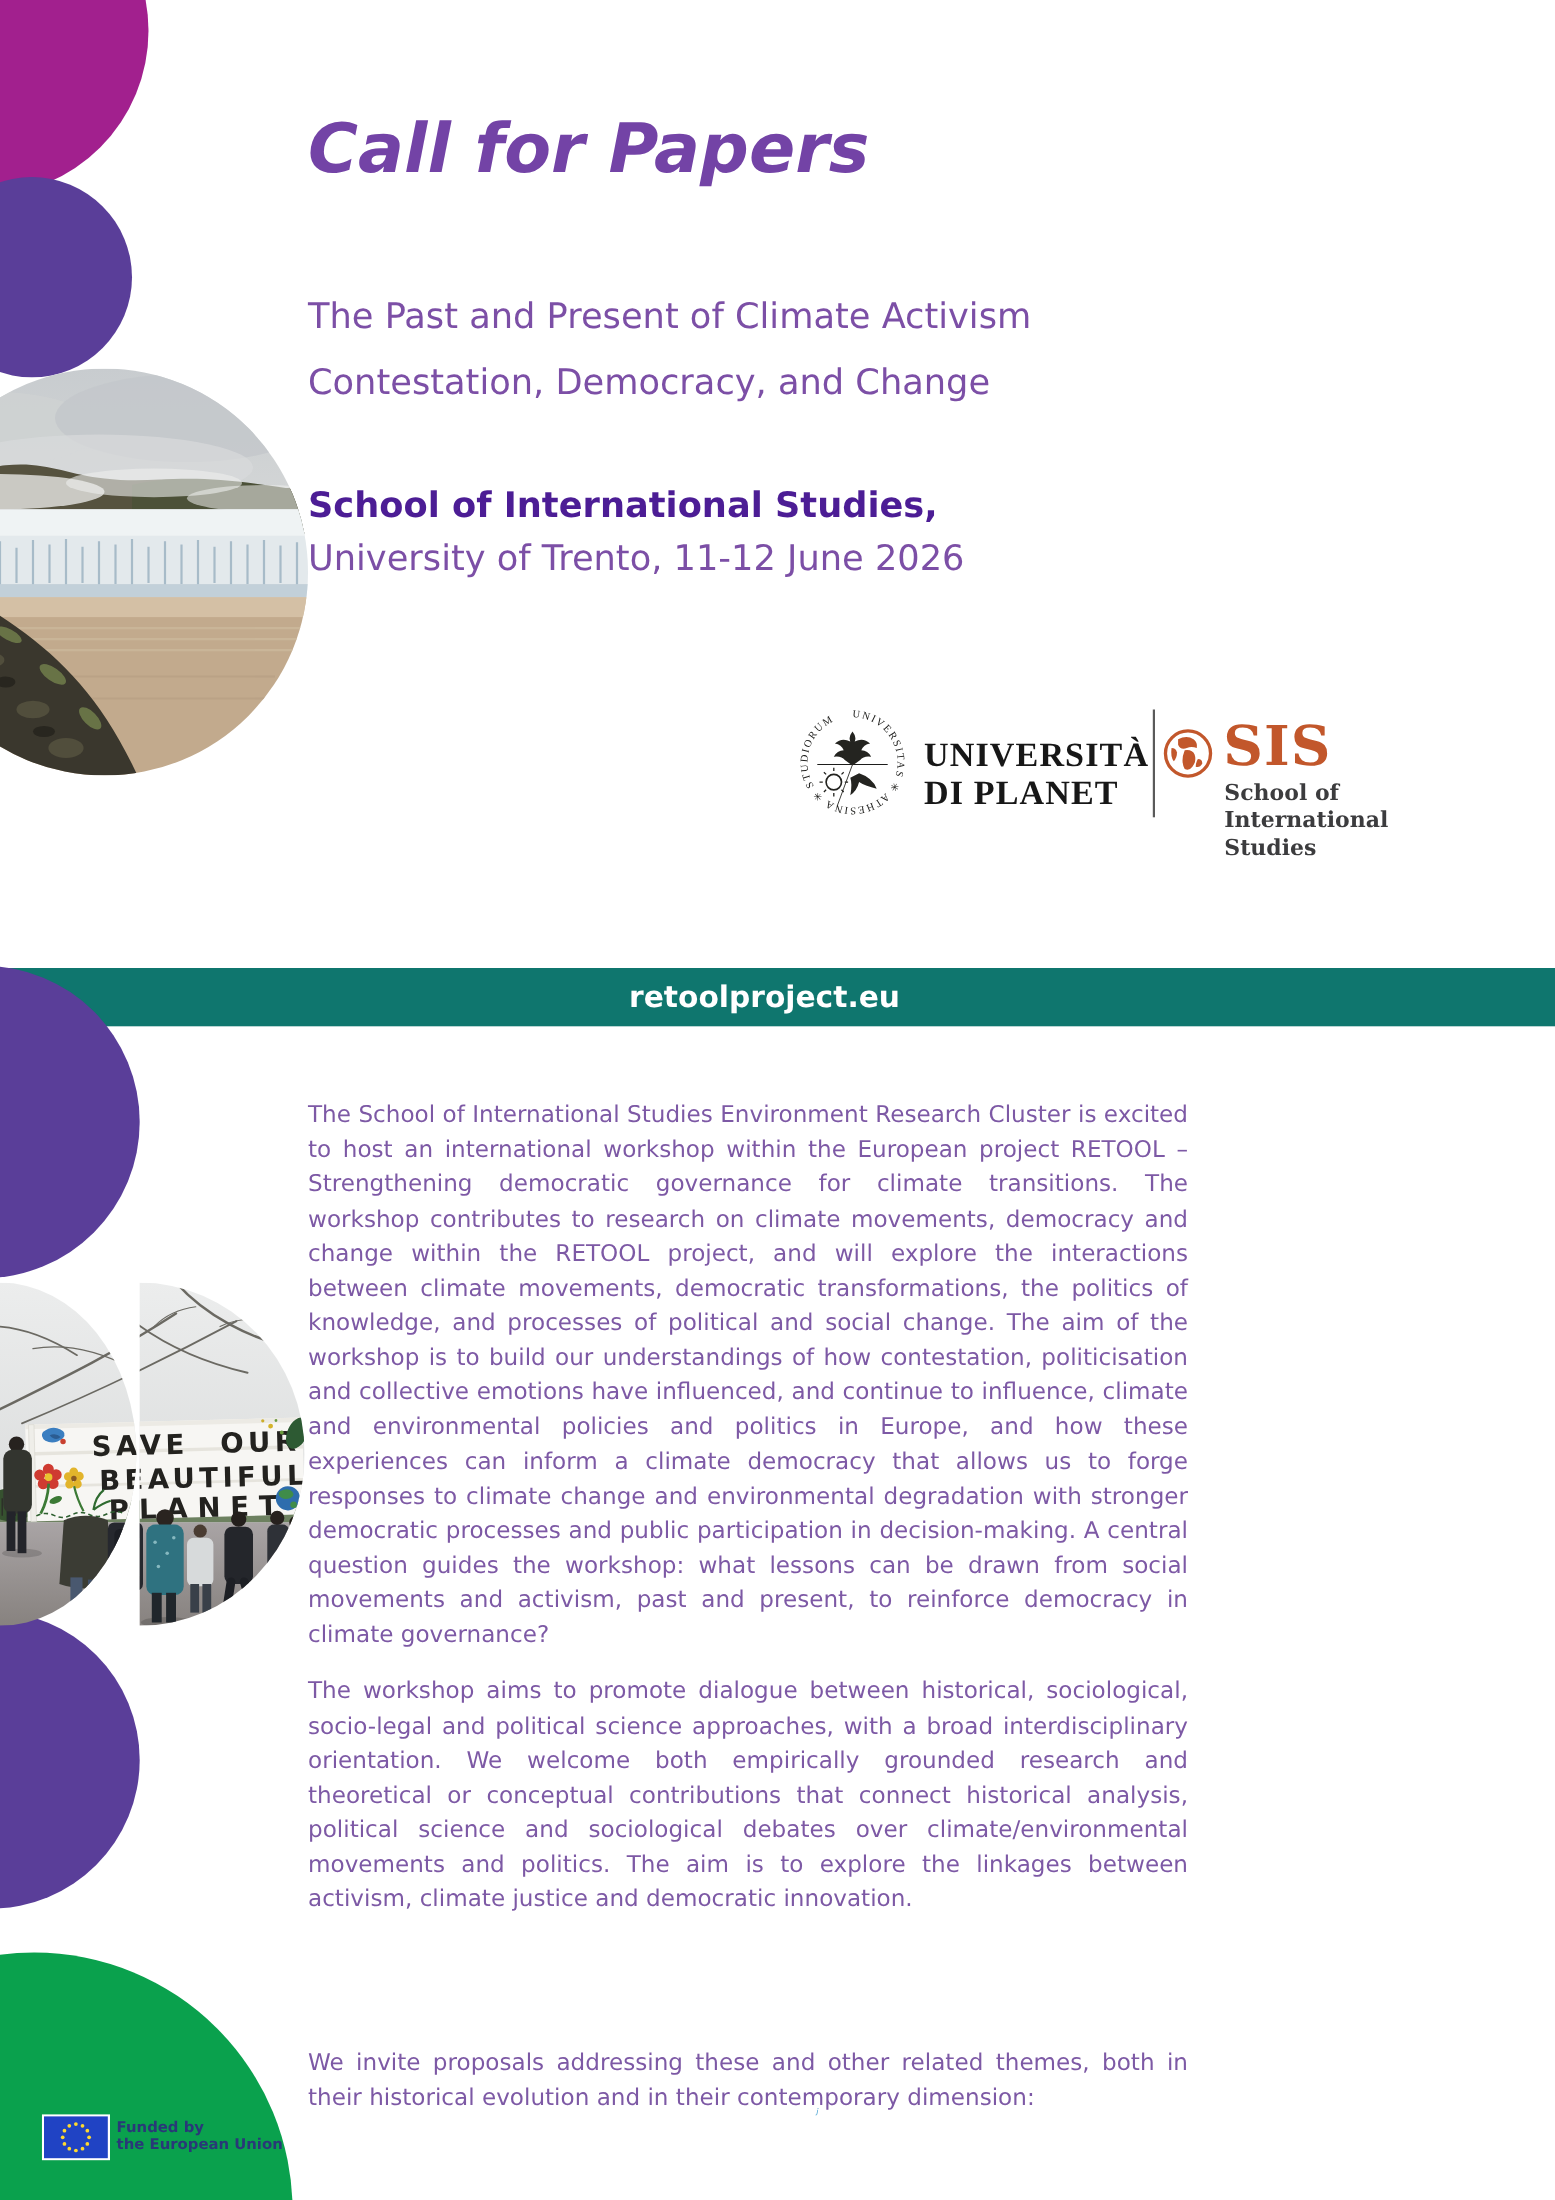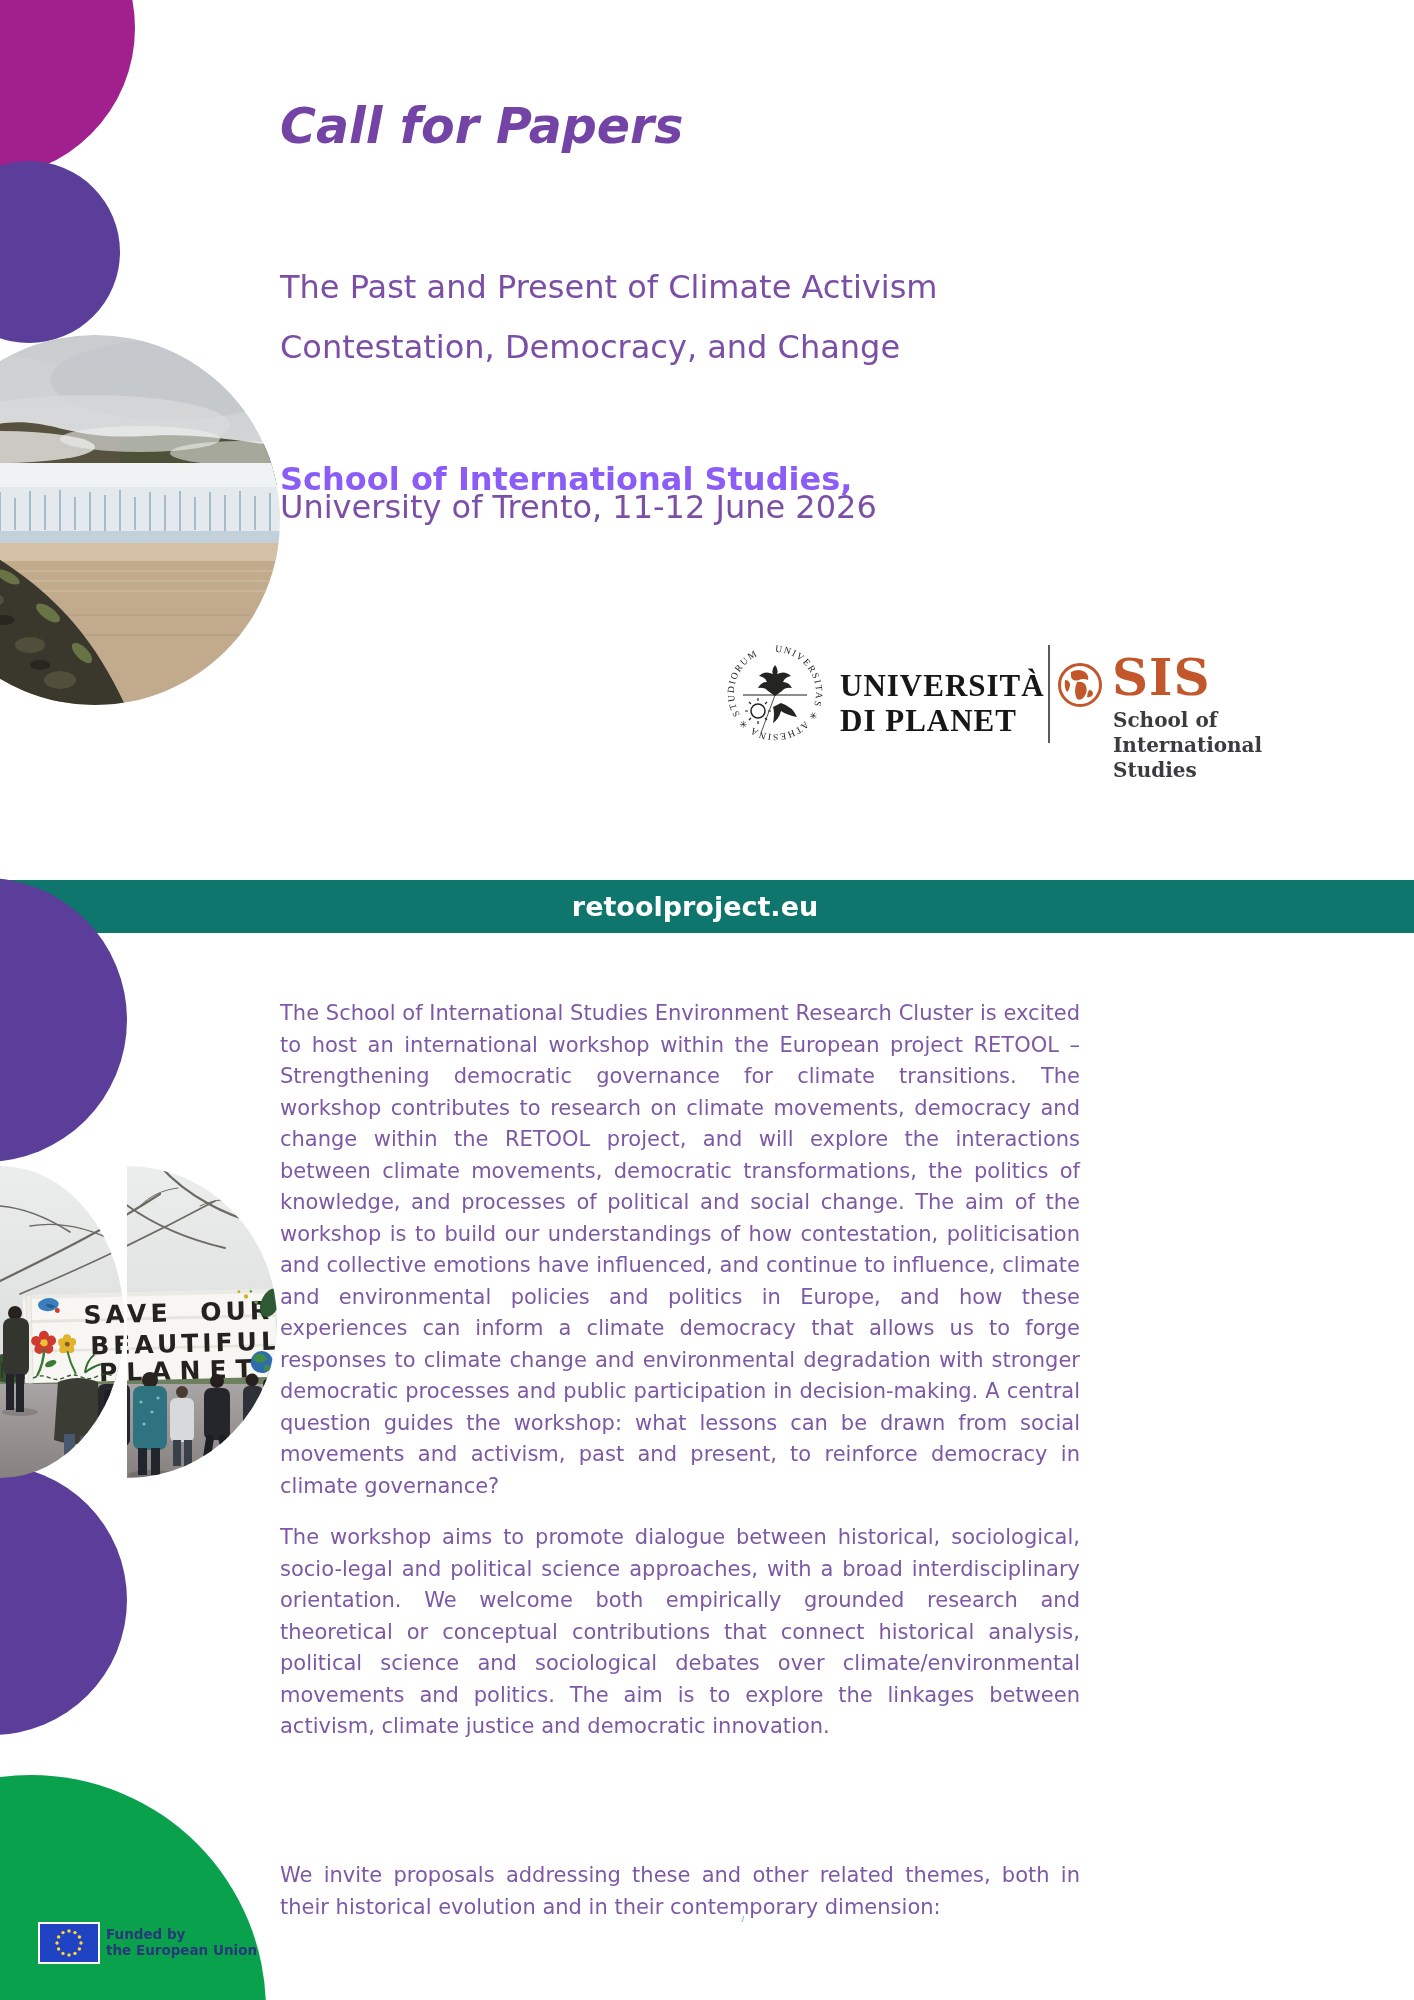--- a/index.html
+++ b/index.html
@@ -14,25 +14,25 @@
   .c-violet3{left:-143px;top:1465px;width:270px;height:270px;background:#5A3E99;z-index:3;}
   .c-green{left:-204px;top:1775px;width:470px;height:470px;background:#0AA14D;z-index:4;}
   
   .glacier-wrap{left:-90px;top:335px;width:370px;height:370px;border-radius:50%;overflow:hidden;z-index:3;}
   .protest-left{left:-124px;top:1166px;width:248px;height:312px;border-radius:50%;overflow:hidden;z-index:6;}
   .protest-left .scene-holder{position:absolute;left:124px;top:0;width:277px;height:312px;}
   .protest-right{left:127px;top:1166px;width:150px;height:312px;border-radius:0 150px 150px 0/0 156px 156px 0;overflow:hidden;z-index:6;}
   .protest-right .scene-holder{position:absolute;left:-127px;top:0;width:277px;height:312px;}
   
   .t{position:absolute;left:280px;white-space:nowrap;z-index:8;}
-  .t-title{top:98px;font-size:49px;font-weight:bold;font-style:italic;color:#7343A6;text-align:center;}
+  .t-title{top:98px;font-size:62px;font-weight:bold;font-style:italic;color:#7343A6;text-align:center;}
   .t-workshop{top:196px;font-size:33px;font-weight:bold;color:#5C399A;}
   .t-topic1{top:268px;font-size:32px;color:#7C4FA6;}
   .t-topic2{top:328px;font-size:32px;color:#7C4FA6;}
-  .t-venue1{top:440px;font-size:32px;font-weight:bold;color:#8b5cf6;margin-top:20px;}
+  .t-venue1{top:440px;font-size:32px;font-weight:bold;color:#4c1d95;}
   .t-venue2{top:488px;font-size:32px;color:#7C4FA6;}
   
   .retool{position:absolute;left:355px;top:605px;width:300px;height:215px;z-index:8;}
   .retool-icon{position:absolute;left:92px;top:0;width:120px;height:95px;}
   .d{position:absolute;top:0;width:45px;height:53px;border-radius:0 100% 100% 0/0 50% 50% 0;}
   .d1{left:0;background:#5A3E99;}
   .d2{left:26px;background:#A2208E;}
   .d3{left:52px;background:#5A3E99;}
   .gq{position:absolute;top:45px;height:46px;background:#1FA351;border-radius:0 100% 0 0;}
   .g1{left:0;width:47px;}

